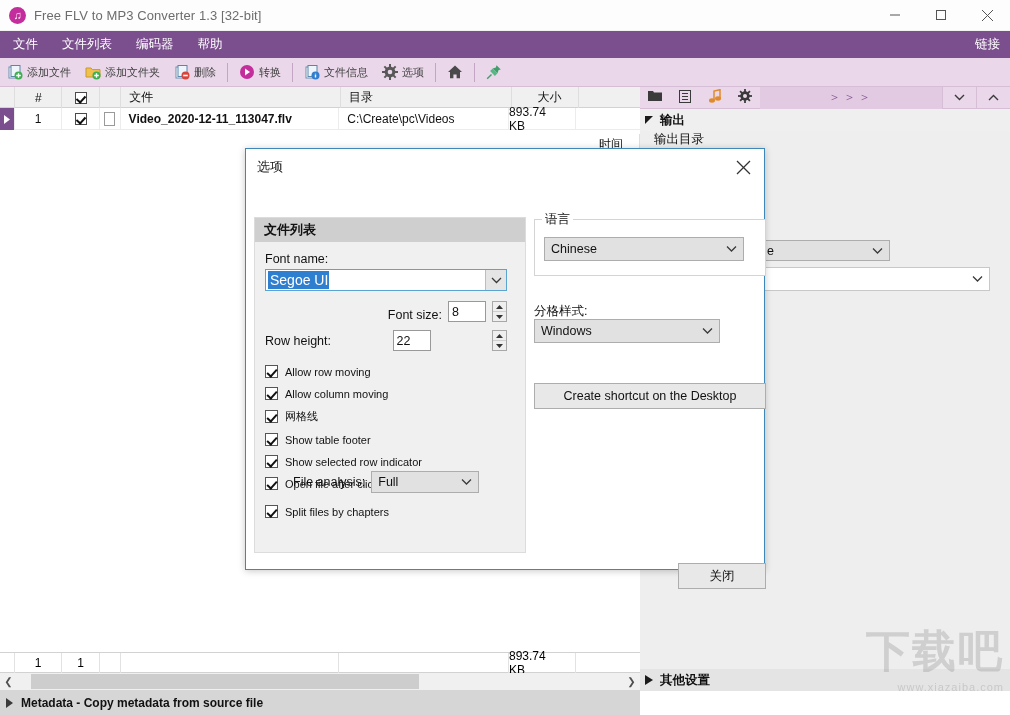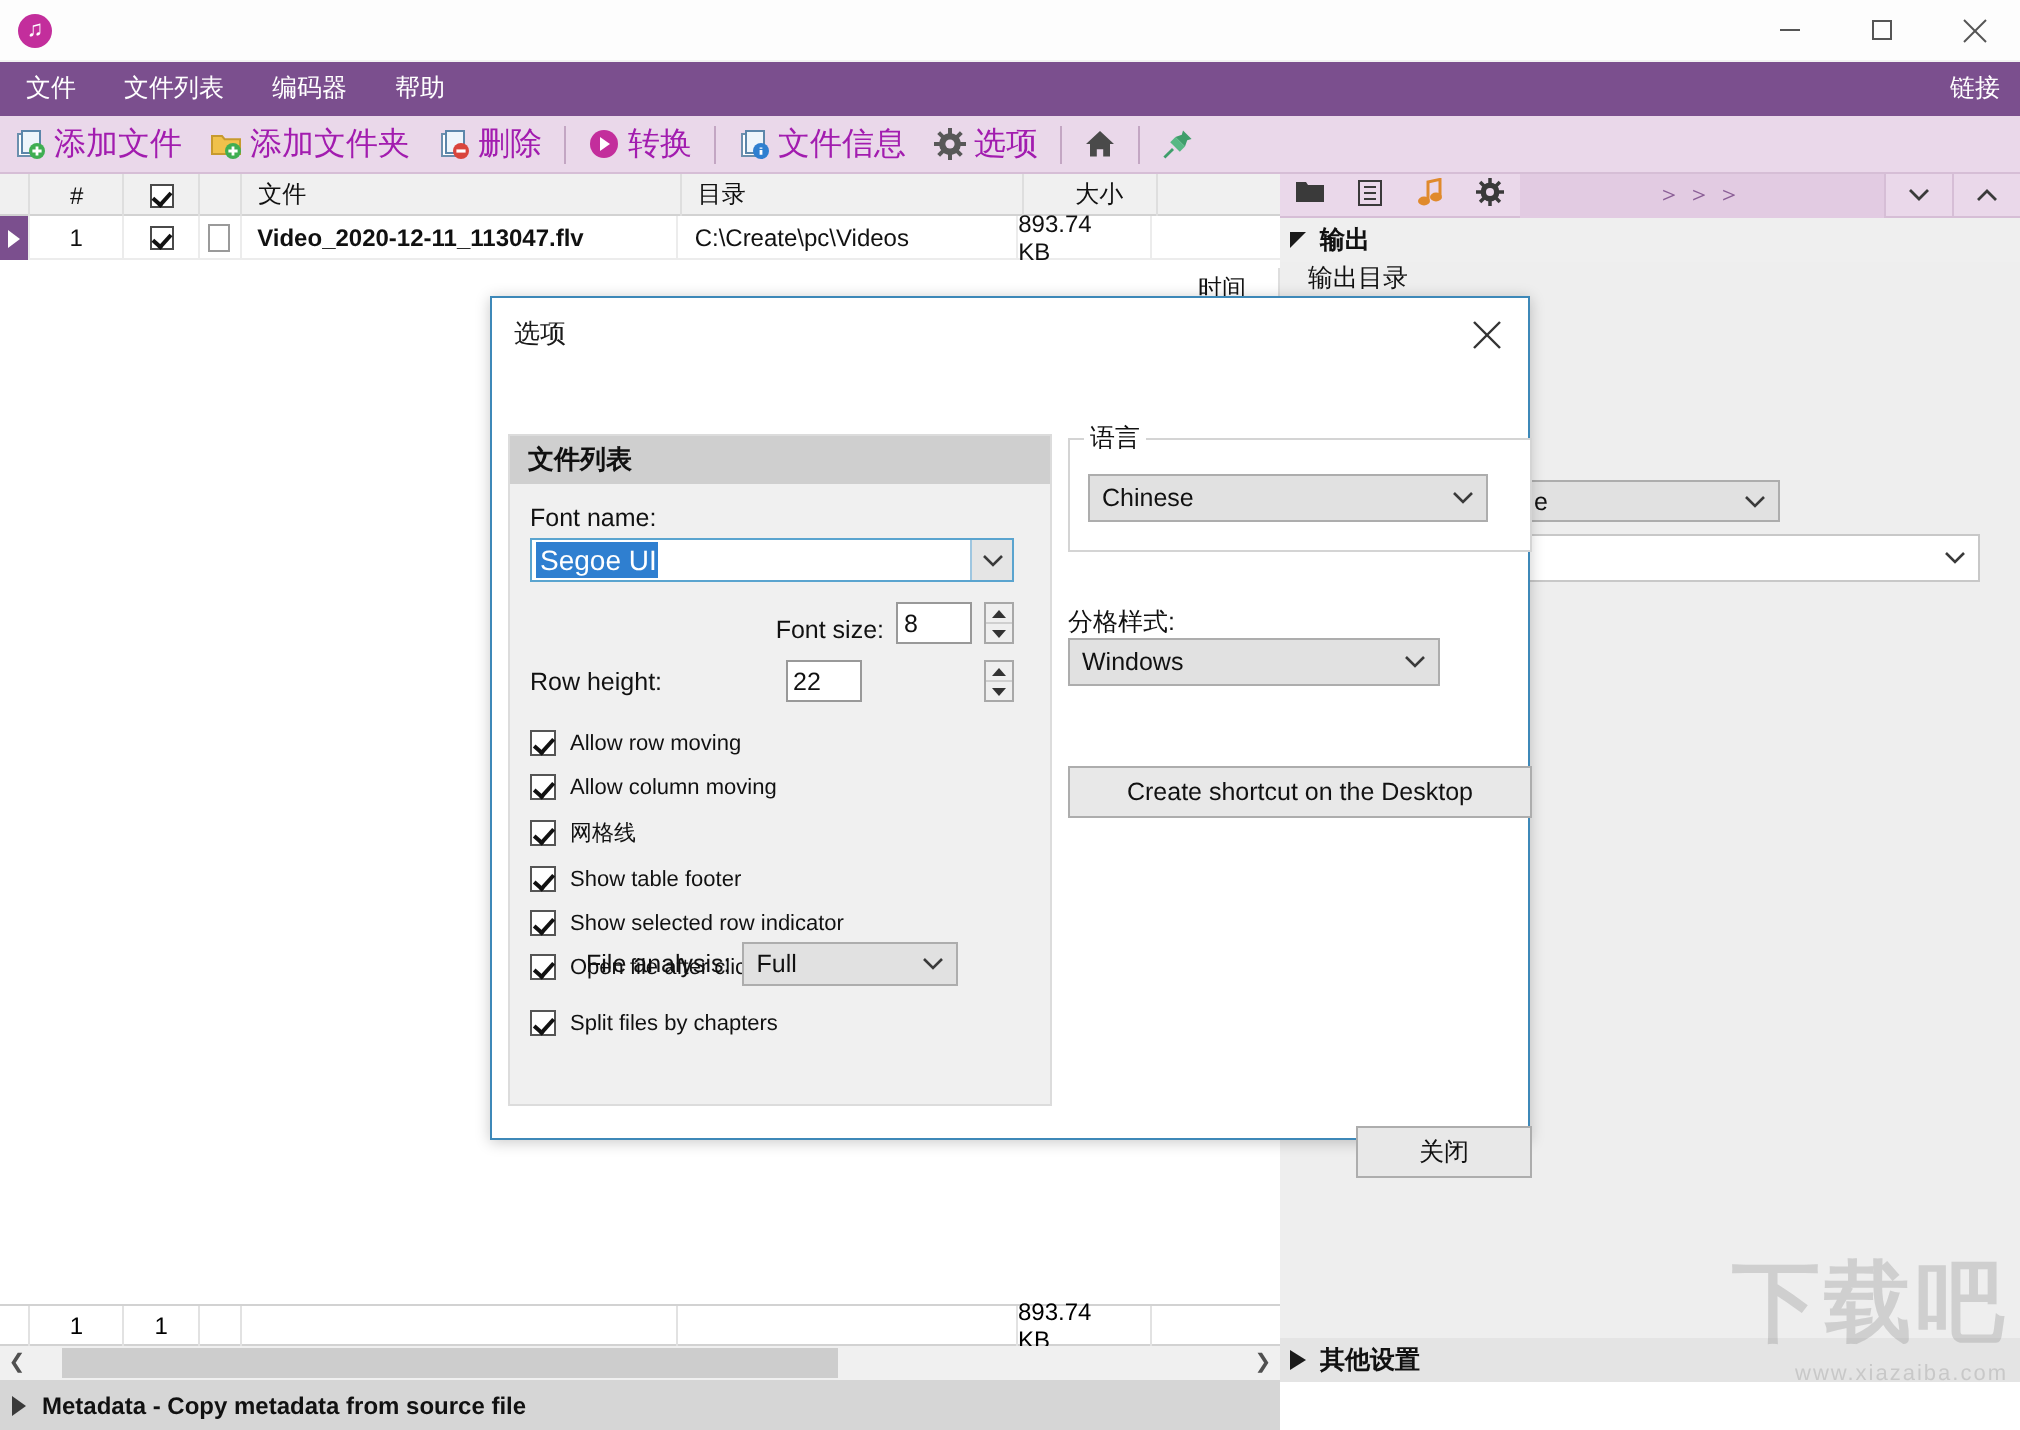--- a/index.html
+++ b/index.html
@@ -55,21 +55,21 @@
   
   .toolbar {
     position: absolute; left: 0; top: 58px; width: 1010px; height: 29px;
     background: #ead8ea;
     border-bottom: 1px solid #d6bed6;
     display: flex; align-items: center;
   }
   .tb-item {
     display: flex; align-items: center; gap: 4px;
     padding: 2px 7px; height: 25px;
-    color: #a21caf; font-size: 16px; white-space: nowrap;
+    color: #404040; font-size: 11px; white-space: nowrap;
   }
   .tb-sep { width: 1px; height: 19px; background: #c3a6c3; margin: 0 4px; }
   .ic { width: 16px; height: 16px; display: block; }
 
   
   .grid {
     position: absolute; left: 0; top: 87px; width: 640px; height: 585px;
     background: #fff; overflow: hidden;
   }
   .grid-head {
@@ -272,20 +272,21 @@
   }
   .watermark small { display:block; font-size: 11px; letter-spacing: 1px; text-align: right; font-weight: normal; }
 </style>
 </head>
 <body>
 
 <div id="app">
 
   <div class="titlebar">
     <div class="app-icon">♫</div>
+    <div class="title-text">Free FLV to MP3 Converter 1.3  [32-bit]</div>
     <div class="win-btns">
       <div class="win-btn">
         <svg width="12" height="12" viewBox="0 0 12 12">
             <line x1="1" y1="6" x2="11" y2="6" stroke="#555" stroke-width="1"></line>
           </svg>
       </div>
       <div class="win-btn">
         <svg width="12" height="12" viewBox="0 0 12 12">
             <rect x="1.5" y="1.5" width="9" height="9" fill="none" stroke="#555" stroke-width="1"></rect>
           </svg>

